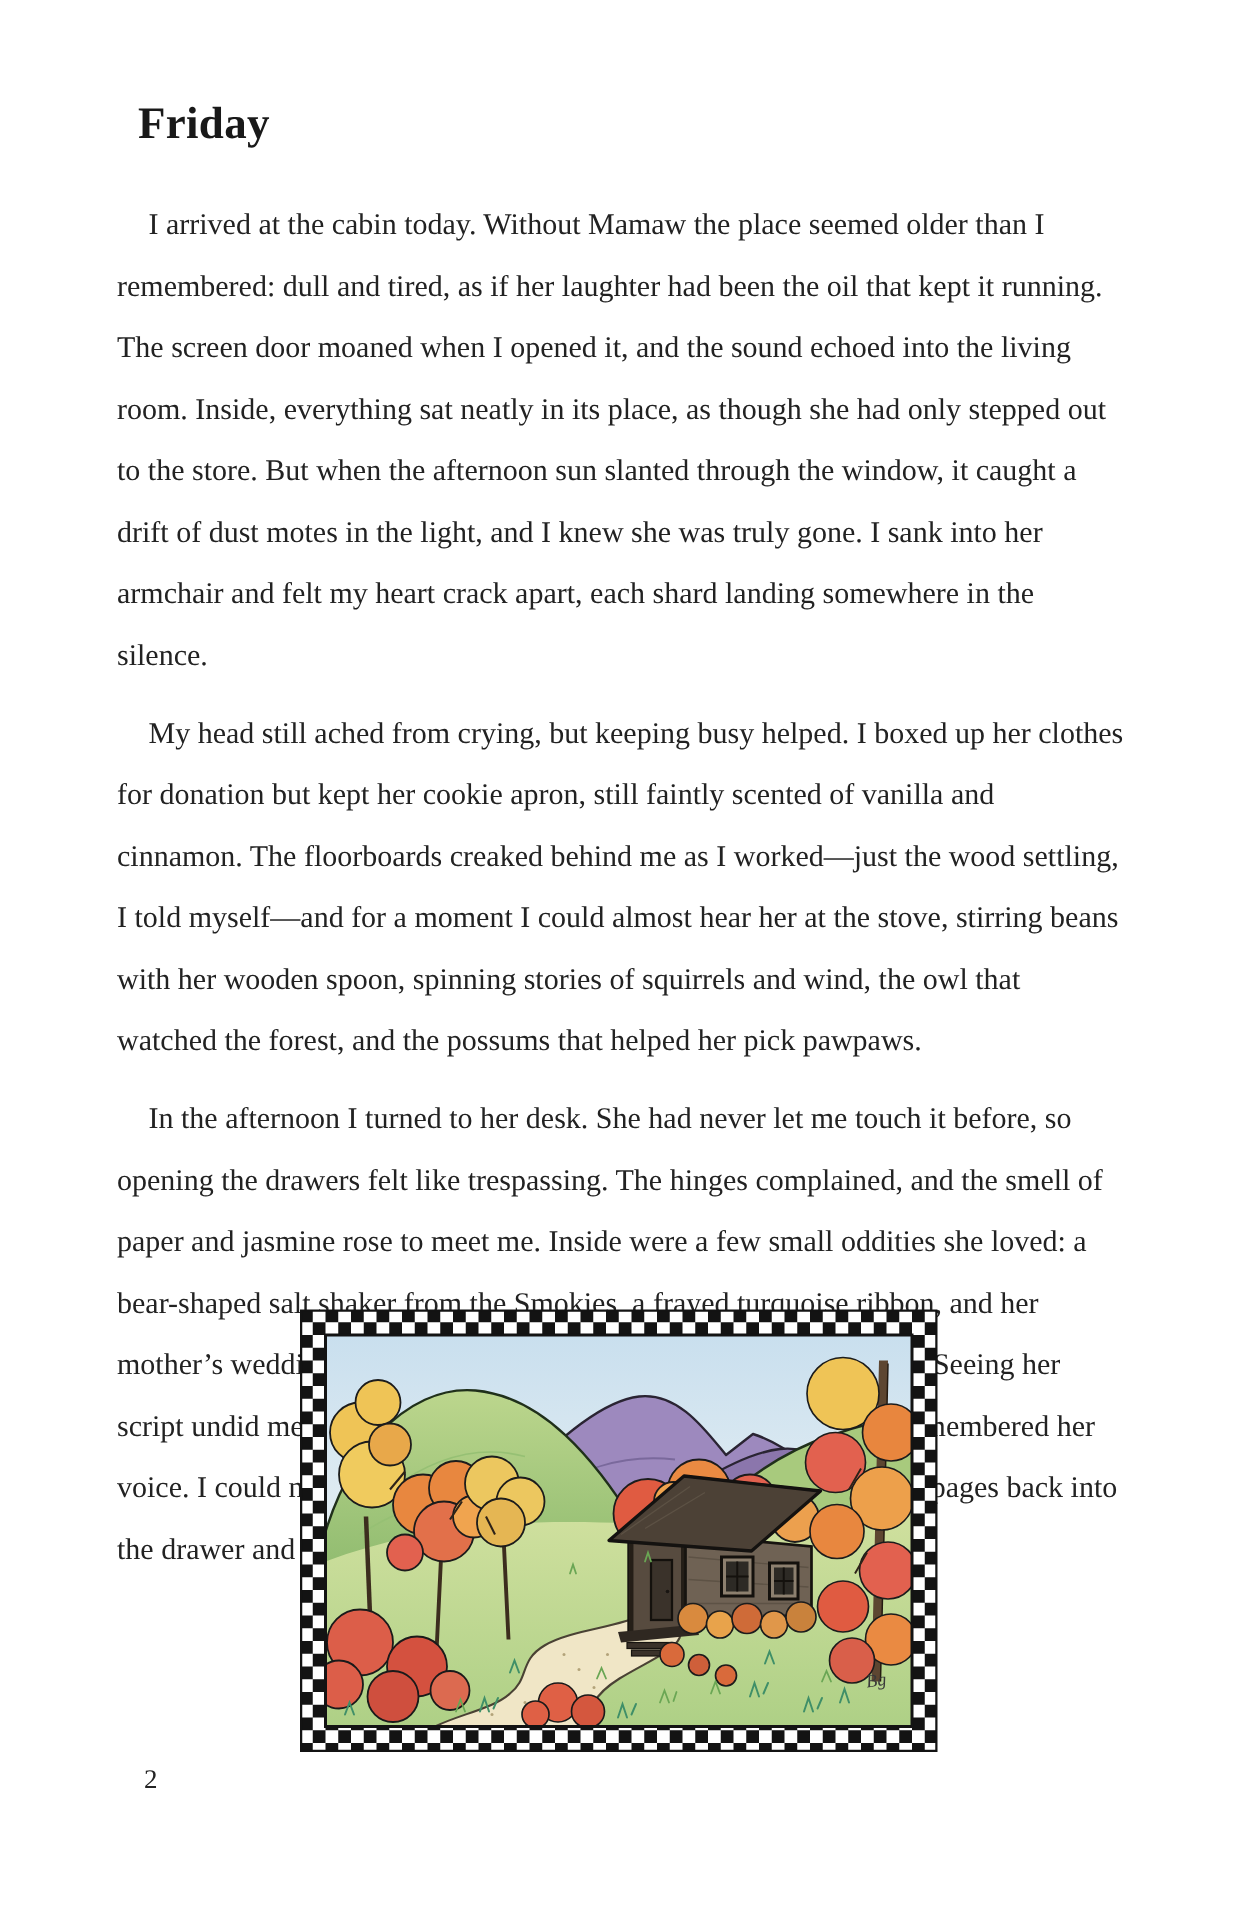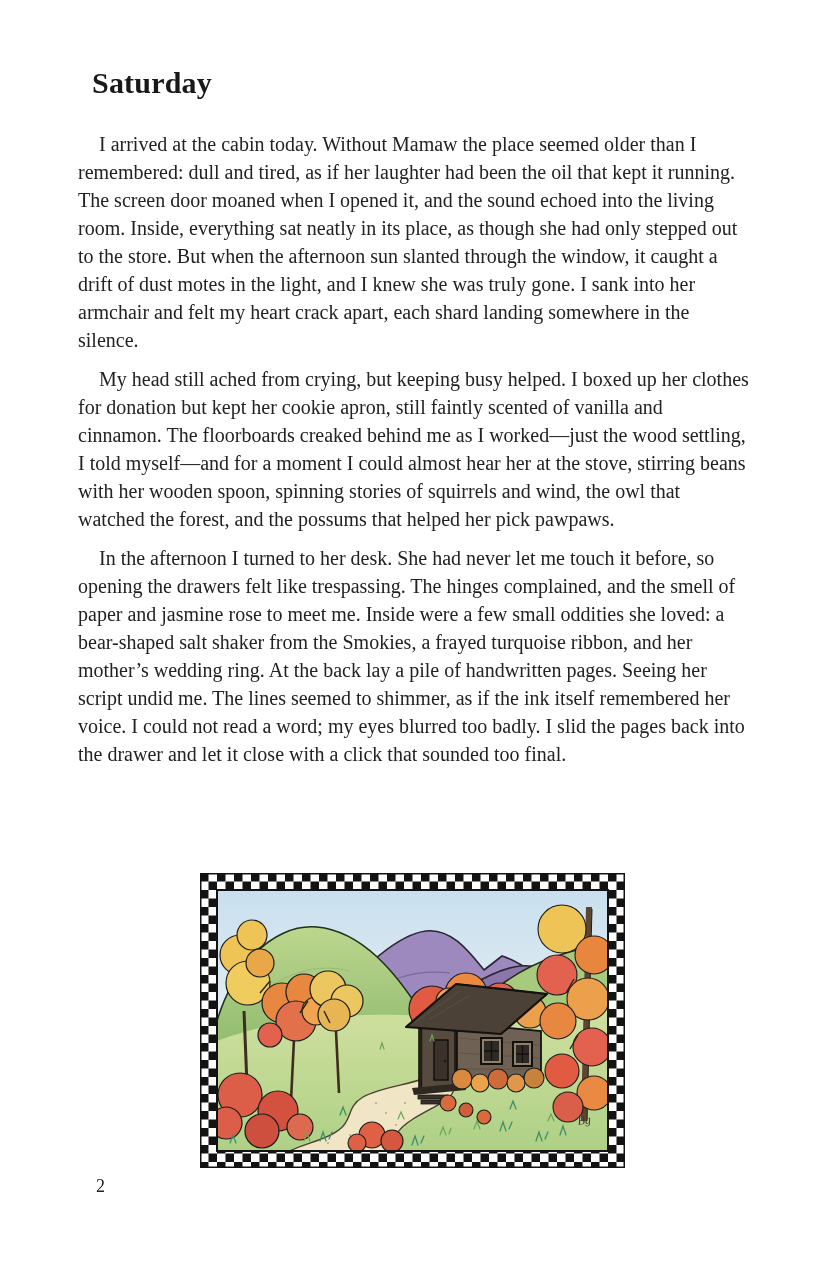--- a/index.html
+++ b/index.html
@@ -7,34 +7,34 @@
     width:825px; height:1275px; background:#ffffff; position:relative;
     font-family:"Liberation Serif", serif; color:#212121; overflow:hidden;
   }
   .heading {
     position:absolute; top:68px; left:92px; margin:0;
     font-size:30px; line-height:30px; font-weight:700; color:#191919;
     font-family:"Liberation Serif", serif; letter-spacing:0.2px;
   }
   .body-text {
     position:absolute; top:130px; left:78px; width:672px;
-    font-size:20px; line-height:28px; text-align:left; color:#222222;
+    font-size:20px; line-height:41px; text-align:left; color:#222222;
   }
   .body-text p { margin:0 0 11px 0; text-indent:21px; }
   .illustration-wrap {
     position:absolute; top:873px; left:200px; width:425px; height:295px;
   }
   .page-number {
     position:absolute; top:1176px; left:96px; font-size:18px; line-height:21px; color:#242424;
   }
 </style>
 </head>
 <body>
 
-<h1 class="heading">Saturday</h1>
+<h1 class="heading">Friday</h1>
 
 <div class="body-text">
   <p>I arrived at the cabin today. Without Mamaw the place seemed older than I remembered: dull and tired, as if her laughter had been the oil that kept it running. The screen door moaned when I opened it, and the sound echoed into the living room. Inside, everything sat neatly in its place, as though she had only stepped out to the store. But when the afternoon sun slanted through the window, it caught a drift of dust motes in the light, and I knew she was truly gone. I sank into her armchair and felt my heart crack apart, each shard landing somewhere in the silence.</p>
   <p>My head still ached from crying, but keeping busy helped. I boxed up her clothes for donation but kept her cookie apron, still faintly scented of vanilla and cinnamon. The floorboards creaked behind me as I worked—just the wood settling, I told myself—and for a moment I could almost hear her at the stove, stirring beans with her wooden spoon, spinning stories of squirrels and wind, the owl that watched the forest, and the possums that helped her pick pawpaws.</p>
   <p>In the afternoon I turned to her desk. She had never let me touch it before, so opening the drawers felt like trespassing. The hinges complained, and the smell of paper and jasmine rose to meet me. Inside were a few small oddities she loved: a bear-shaped salt shaker from the Smokies, a frayed turquoise ribbon, and her mother’s wedding ring. At the back lay a pile of handwritten pages. Seeing her script undid me. The lines seemed to shimmer, as if the ink itself remembered her voice. I could not read a word; my eyes blurred too badly. I slid the pages back into the drawer and let it close with a click that sounded too final.</p>
 </div>
 
 <div class="illustration-wrap">
   <svg width="425" height="295" viewBox="0 0 425 295" xmlns="http://www.w3.org/2000/svg" role="img">
     <defs>

